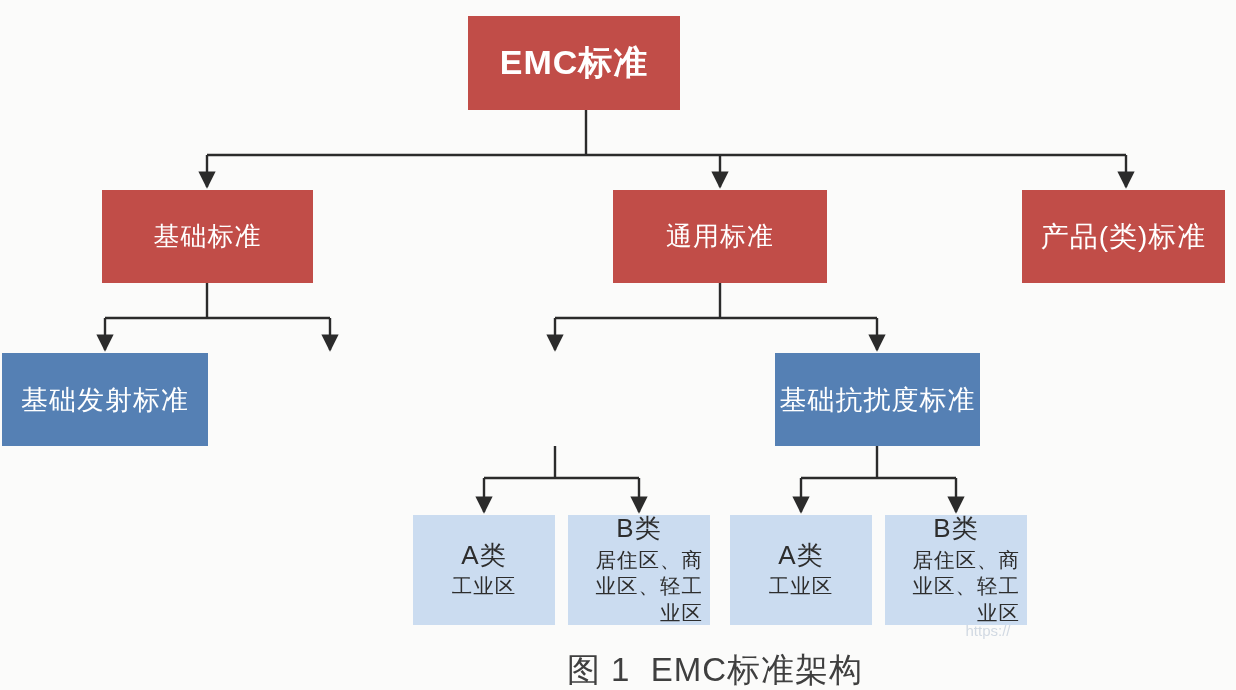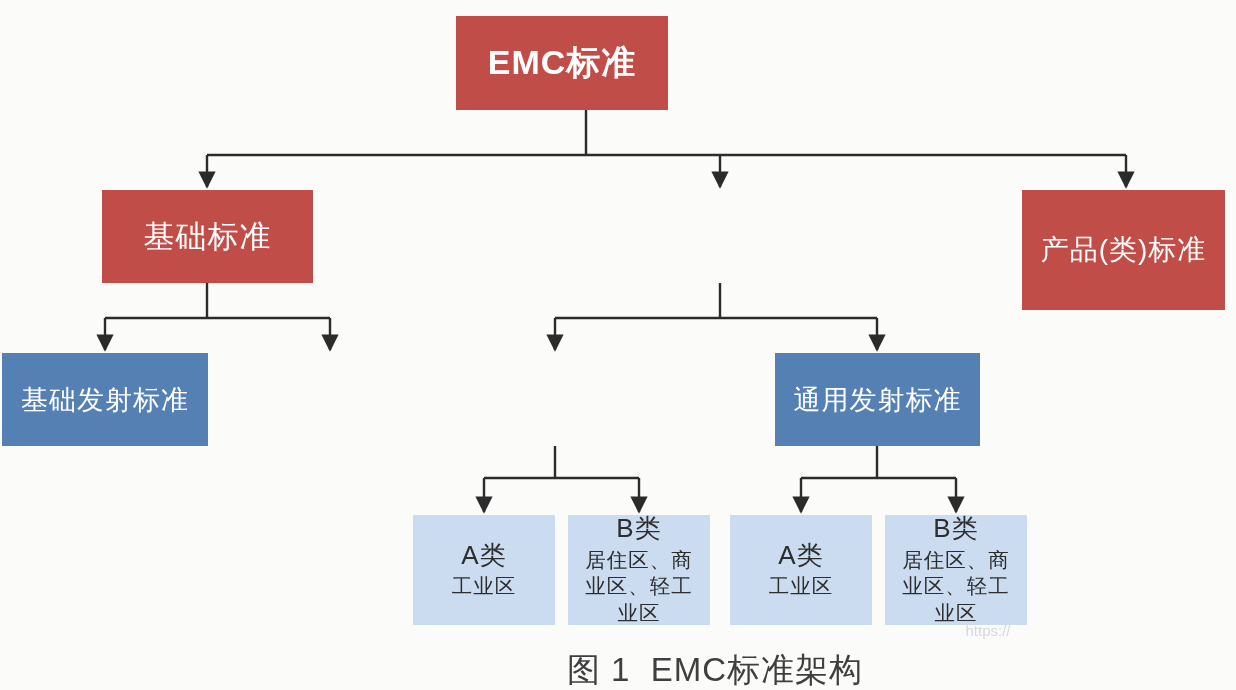--- a/index.html
+++ b/index.html
@@ -22,40 +22,40 @@
   .stage { position:absolute; inset:0; }
   svg.connectors { position:absolute; left:0; top:0; pointer-events:none; }
   svg.connectors line { stroke: var(--line); stroke-width:2.4; }
   svg.connectors .head { fill: var(--line); }
 
   .node {
     position:absolute; box-sizing:border-box;
     display:flex; align-items:center; justify-content:center;
     text-align:center; letter-spacing:1px;
   }
-  .red   { background:var(--red);   color:var(--whitetext); font-size:31px; }
+  .red   { background:var(--red);   color:var(--whitetext); font-size:26px; }
   .blue  { background:var(--blue);  color:var(--whitetext); font-size:27px; }
   .light { background:var(--lightblue); color:var(--darktext); flex-direction:column; }
 
   
-  .n-root    { left:456px;  top:16px;  width:212px; height:94px; font-size:34px; font-weight:bold; }
+  .n-root    { left:468px;  top:16px;  width:212px; height:94px; font-size:34px; font-weight:bold; }
   .n-basic   { left:102px;  top:190px; width:211px; height:93px; }
   .n-generic { left:613px;  top:190px; width:214px; height:93px; }
-  .n-product { left:1022px; top:190px; width:203px; height:120px; font-size:28px; }
+  .n-product { left:1022px; top:190px; width:203px; height:93px; font-size:28px; }
   .n-bemit   { left:2px;    top:353px; width:206px; height:93px; }
   .n-bimm    { left:222px;  top:353px; width:215px; height:93px; }
   .n-gemit   { left:457px;  top:353px; width:196px; height:93px; }
   .n-gimm    { left:775px;  top:353px; width:205px; height:93px; }
   .n-a1 { left:413px; top:515px; width:142px; height:110px; }
   .n-b1 { left:568px; top:515px; width:142px; height:110px; }
   .n-a2 { left:730px; top:515px; width:142px; height:110px; }
   .n-b2 { left:885px; top:515px; width:142px; height:110px; }
 
   .light .cls-title { font-size:26px; line-height:1.2; }
-  .light .cls-sub   { font-size:20.5px; line-height:1.3; padding:2px 7px 0 7px; }
+  .light .cls-sub   { font-size:20.5px; line-height:1.3; padding:2px 7px 0 7px;text-align:right; }
 
   .caption {
     position:absolute; left:500px; top:648px; width:430px;
     text-align:center; font-size:33px; color:var(--captiontext);
     white-space:pre; letter-spacing:1px;
   }
   .watermark {
     position:absolute; left:938px; top:598px; width:100px;
     font-size:15px; color:#9fb0c6; opacity:0.45; text-align:center;margin-top:24px;
   }
@@ -95,24 +95,25 @@
 
     <line x1="877" y1="446" x2="877" y2="478"></line>
     <line x1="801" y1="478" x2="956" y2="478"></line>
     <line x1="801" y1="478" x2="801" y2="512" marker-end="url(#arw)"></line>
     <line x1="956" y1="478" x2="956" y2="512" marker-end="url(#arw)"></line>
   </svg>
 
   <div class="node red n-root">EMC标准</div>
 
   <div class="node red n-basic">基础标准</div>
+  <div class="node red n-generic">通用标准</div>
   <div class="node red n-product">产品(类)标准</div>
 
   <div class="node blue n-bemit">基础发射标准</div>
-  <div class="node blue n-gimm">通用发射标准</div>
+  <div class="node blue n-gimm">基础抗扰度标准</div>
 
   <div class="node light n-a1">
     <div class="cls-title">A类</div>
     <div class="cls-sub">工业区</div>
   </div>
   <div class="node light n-b1">
     <div class="cls-title">B类</div>
     <div class="cls-sub">居住区、商业区、轻工业区</div>
   </div>
   <div class="node light n-a2">

